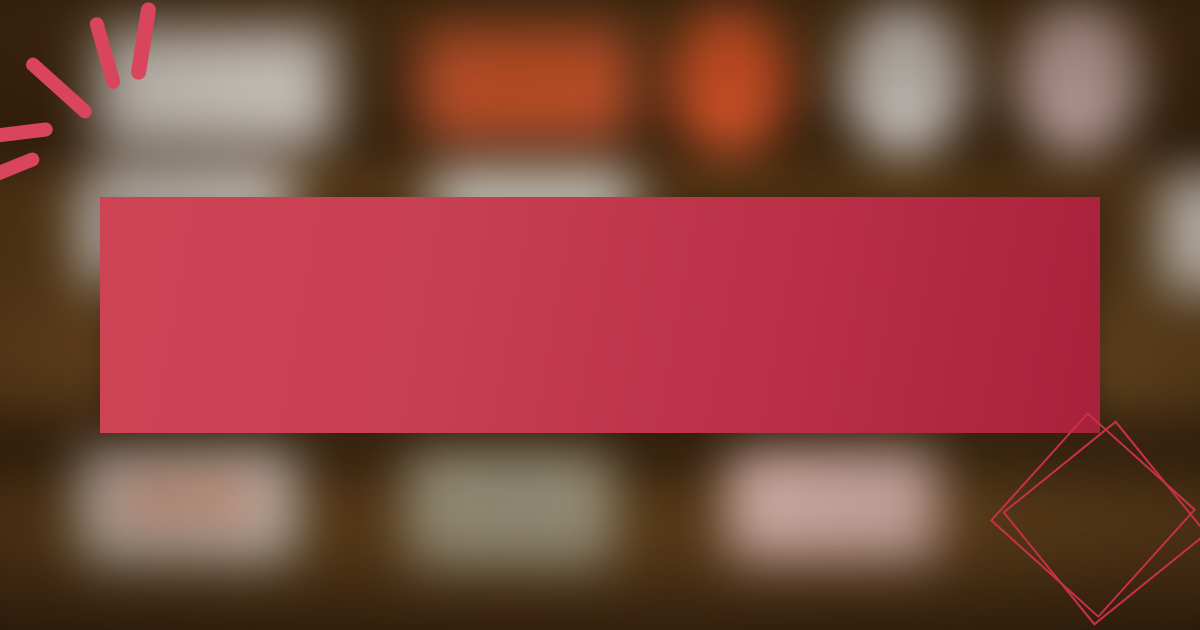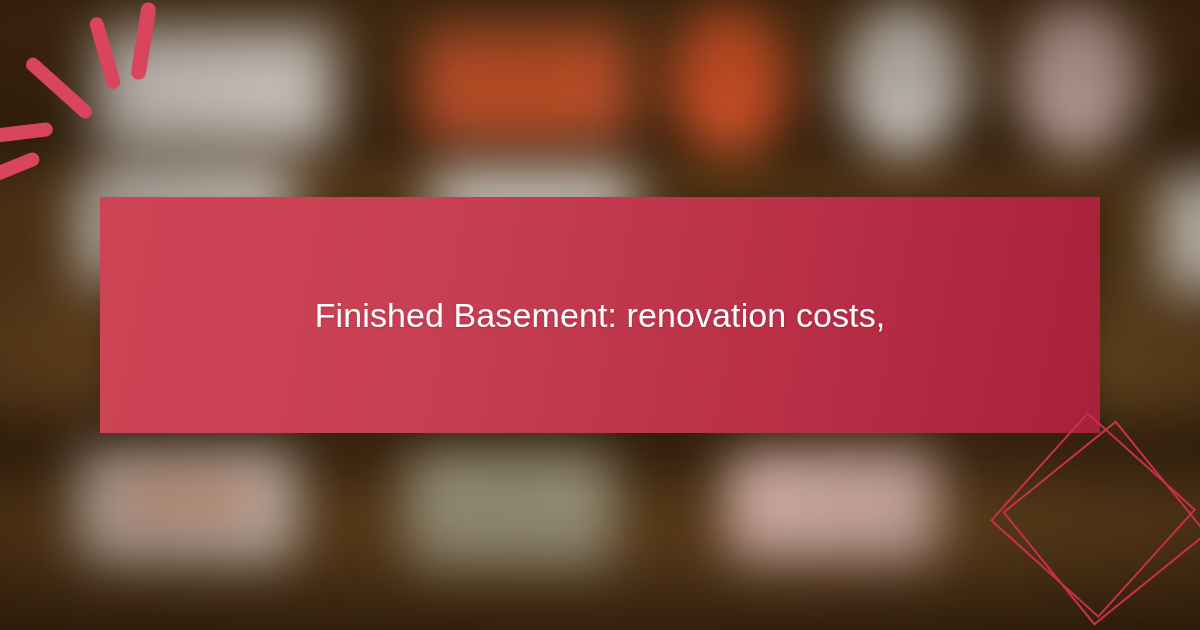--- a/index.html
+++ b/index.html
@@ -176,21 +176,20 @@
   <div id="sparkle-burst">
     <span class="ray r1"></span>
     <span class="ray r2"></span>
     <span class="ray r3"></span>
     <span class="ray r4"></span>
     <span class="ray r5"></span>
   </div>
 
   <div id="title-banner">
     <h1 id="title-text">
-      <span>Finished Basement: renovation costs,</span>
       <br>
     </h1>
   </div>
 
   <div id="square-stack">
     <span class="sq a"></span>
     <span class="sq b"></span>
   </div>
 
 </div>

